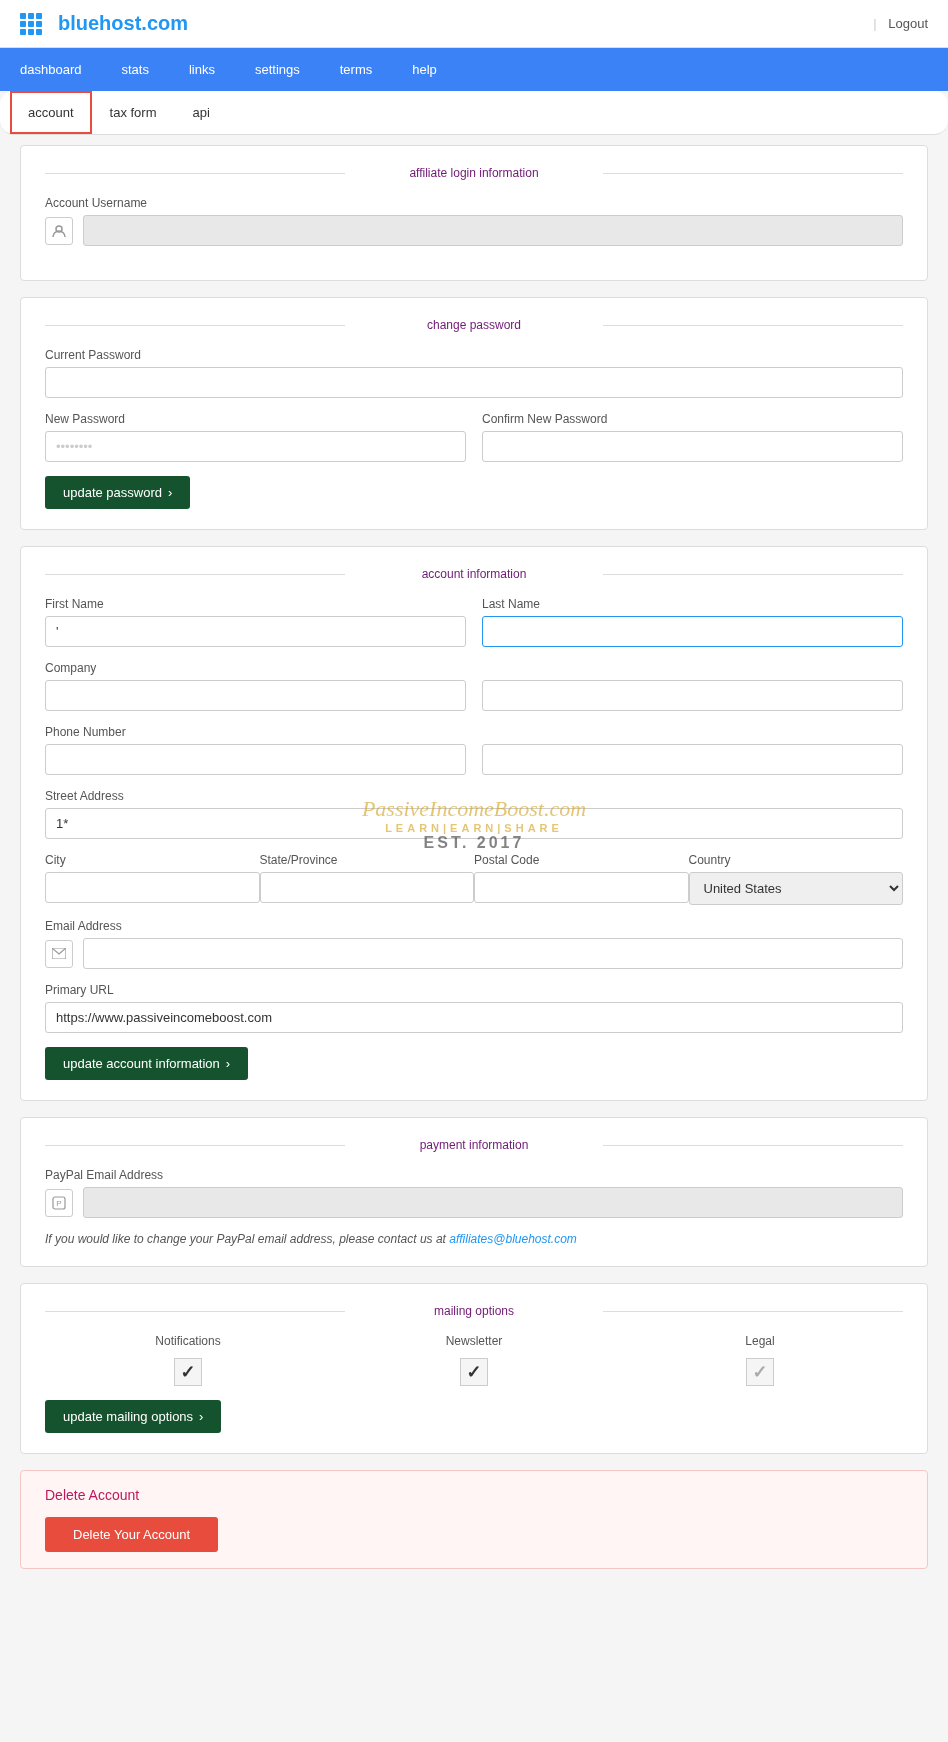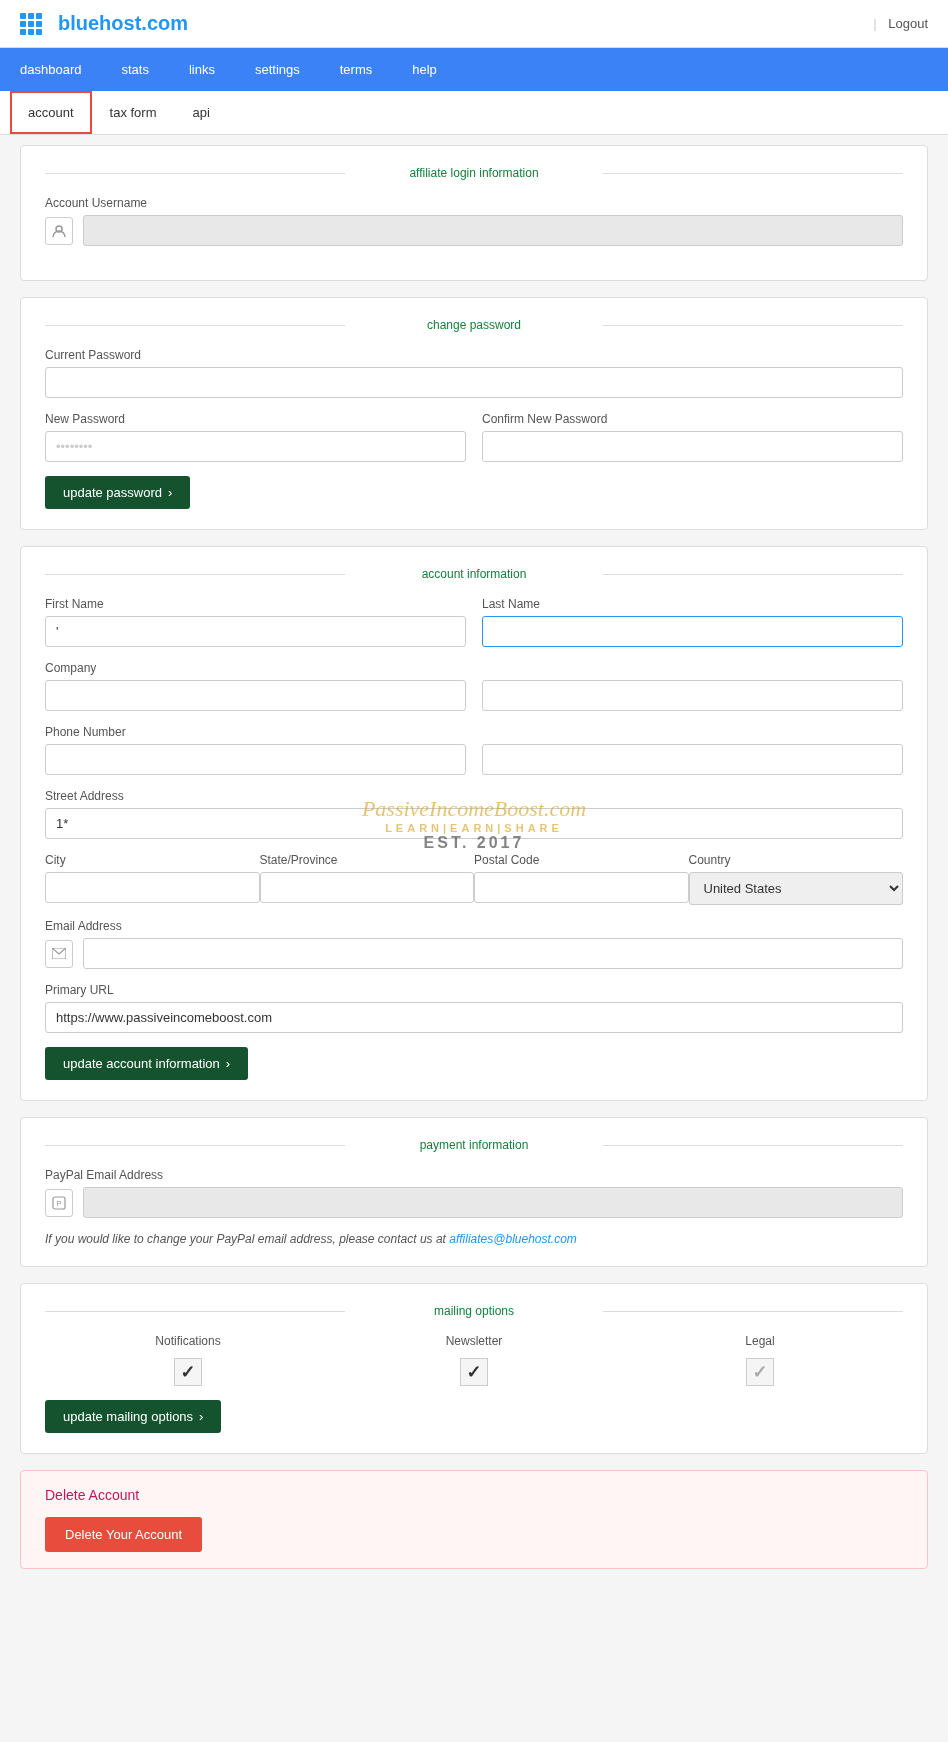--- a/index.html
+++ b/index.html
@@ -9,30 +9,30 @@
     .header { display: flex; align-items: center; justify-content: space-between; padding: 12px 20px; background: #fff; border-bottom: 1px solid #ddd; }
     .header-logo { display: flex; align-items: center; gap: 16px; color: #2196F3; font-size: 20px; font-weight: bold; text-decoration: none; }
     .logo-grid { display: grid; grid-template-columns: repeat(3, 6px); grid-template-rows: repeat(3, 6px); gap: 2px; }
     .logo-dot { background: #2196F3; border-radius: 1px; }
 
     
     .nav-bar { background: #3b82f6; display: flex; }
     .nav-item { color: #fff; padding: 14px 20px; font-size: 13px; cursor: pointer; text-decoration: none; }
 
     
-    .sub-nav { display: flex; padding: 0 10px; background: #fff; border-bottom: 1px solid #ddd; }
+    .sub-nav { display: flex; padding: 0 10px; background: #fff; border-bottom: 1px solid #ddd; border-radius: 14px; }
     .sub-nav-item { padding: 12px 16px; font-size: 13px; cursor: pointer; color: #333; border: 2px solid transparent; }
     .sub-nav-item.active { border: 2px solid #e74c3c; color: #333; }
 
     
     .page { padding: 10px 20px; max-width: 100%; }
 
     
     .section-card { background: #fff; border: 1px solid #ddd; border-radius: 4px; margin-bottom: 16px; padding: 20px 24px; position: relative; }
-    .section-title { text-align: center; color: #15803d; font-size: 12px; margin-bottom: 16px; position: relative; }
+    .section-title { text-align: center; color: #701a75; font-size: 12px; margin-bottom: 16px; position: relative; }
     .section-title::before, .section-title::after { content: ''; position: absolute; top: 50%; width: 35%; height: 1px; background: #ddd; }
     .section-title::before { left: 0; }
     .section-title::after { right: 0; }
 
     
     .form-group { margin-bottom: 14px; }
     .form-label { display: block; font-size: 12px; color: #555; margin-bottom: 5px; }
     .form-input { width: 100%; border: 1px solid #ccc; border-radius: 3px; padding: 7px 10px; font-size: 13px; color: #333; outline: none; }
     .form-input.highlighted { border-color: #2196F3; }
     .form-input.disabled { background: #e8e8e8; color: #999; }
@@ -41,21 +41,21 @@
     .form-row .form-group { flex: 1; }
     .form-row-4 { display: flex; }
     .form-row-4 .form-group { flex: 1; }
 
     
     .username-row { display: flex; align-items: center; gap: 10px; margin-bottom: 14px; }
     .username-icon { width: 28px; height: 28px; border: 1px solid #ccc; border-radius: 3px; display: flex; align-items: center; justify-content: center; flex-shrink: 0; }
 
     
     .btn-green { background: #14532d; color: #fff; border: none; border-radius: 3px; padding: 9px 18px; font-size: 13px; cursor: pointer; display: inline-flex; align-items: center; gap: 6px; }
-    .btn-red { background: #e74c3c; color: #fff; border: none; border-radius: 3px; padding: 10px 20px; font-size: 13px; cursor: pointer; }
+    .btn-red { background: #e74c3c; color: #fff; border: none; border-radius: 3px; padding: 10px 28px; font-size: 13px; cursor: pointer; }
 
     
     .watermark-container { position: relative; }
     .watermark { position: absolute; top: 50%; left: 50%; transform: translate(-50%, -50%); text-align: center; pointer-events: none; z-index: 10; opacity: 0.6; }
     .watermark-text1 { font-family: 'Brush Script MT', cursive; color: #d4a017; font-size: 22px; font-style: italic; white-space: nowrap; }
     .watermark-text2 { color: #d4a017; font-size: 11px; letter-spacing: 4px; font-weight: bold; }
     .watermark-text3 { color: #333; font-size: 16px; font-weight: bold; letter-spacing: 3px; }
 
     
     .checkbox-row { display: flex; gap: 0; margin-bottom: 14px; }

